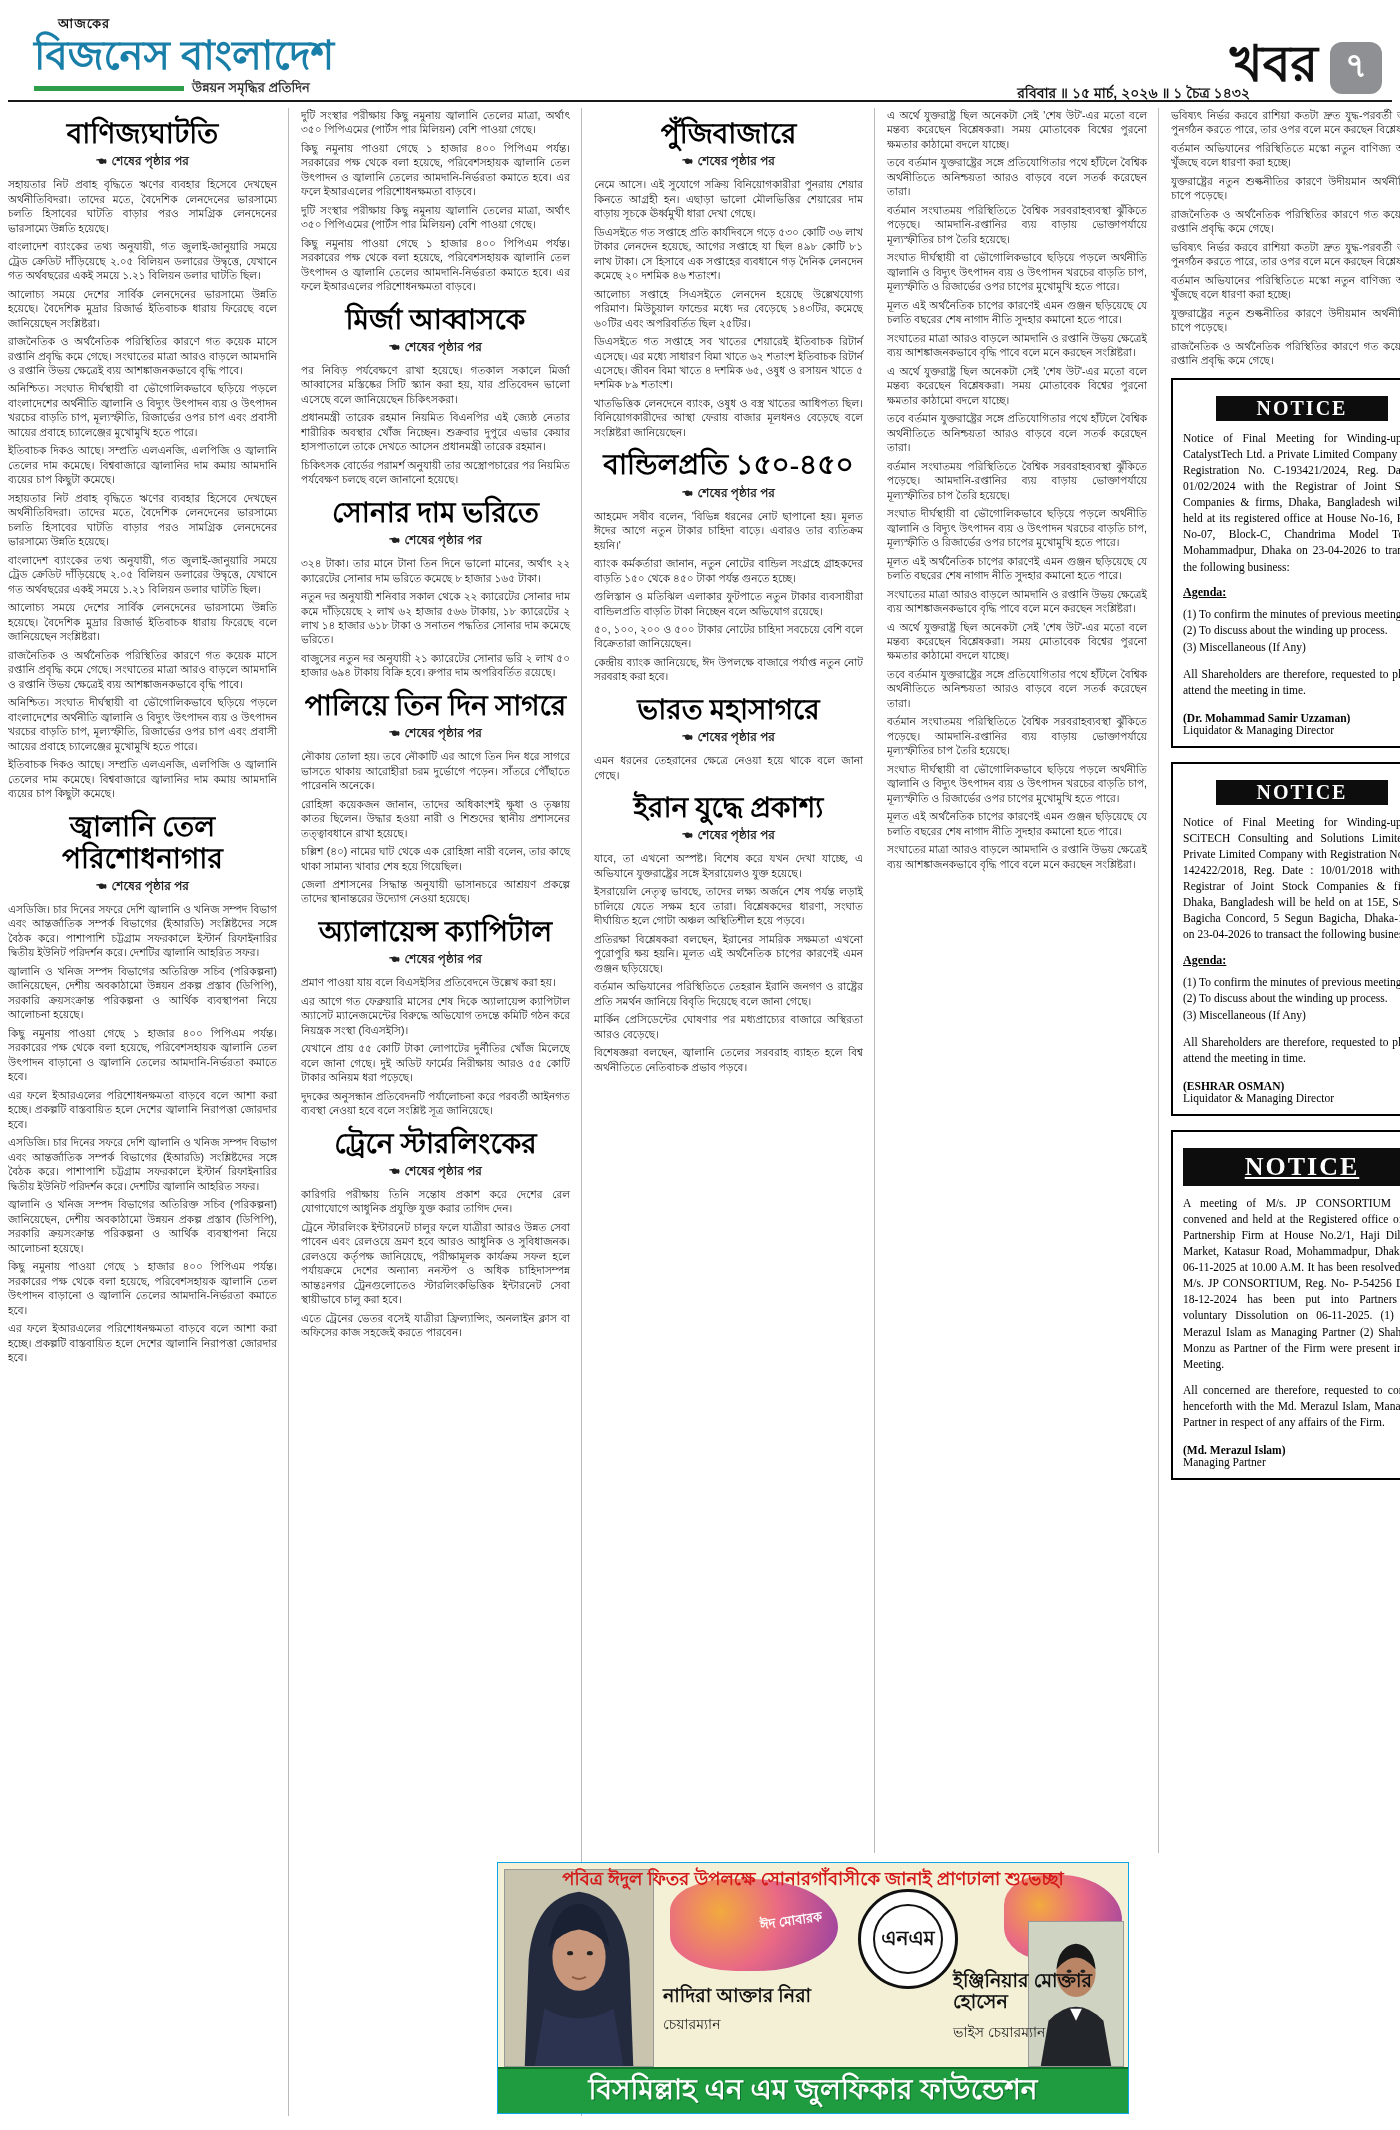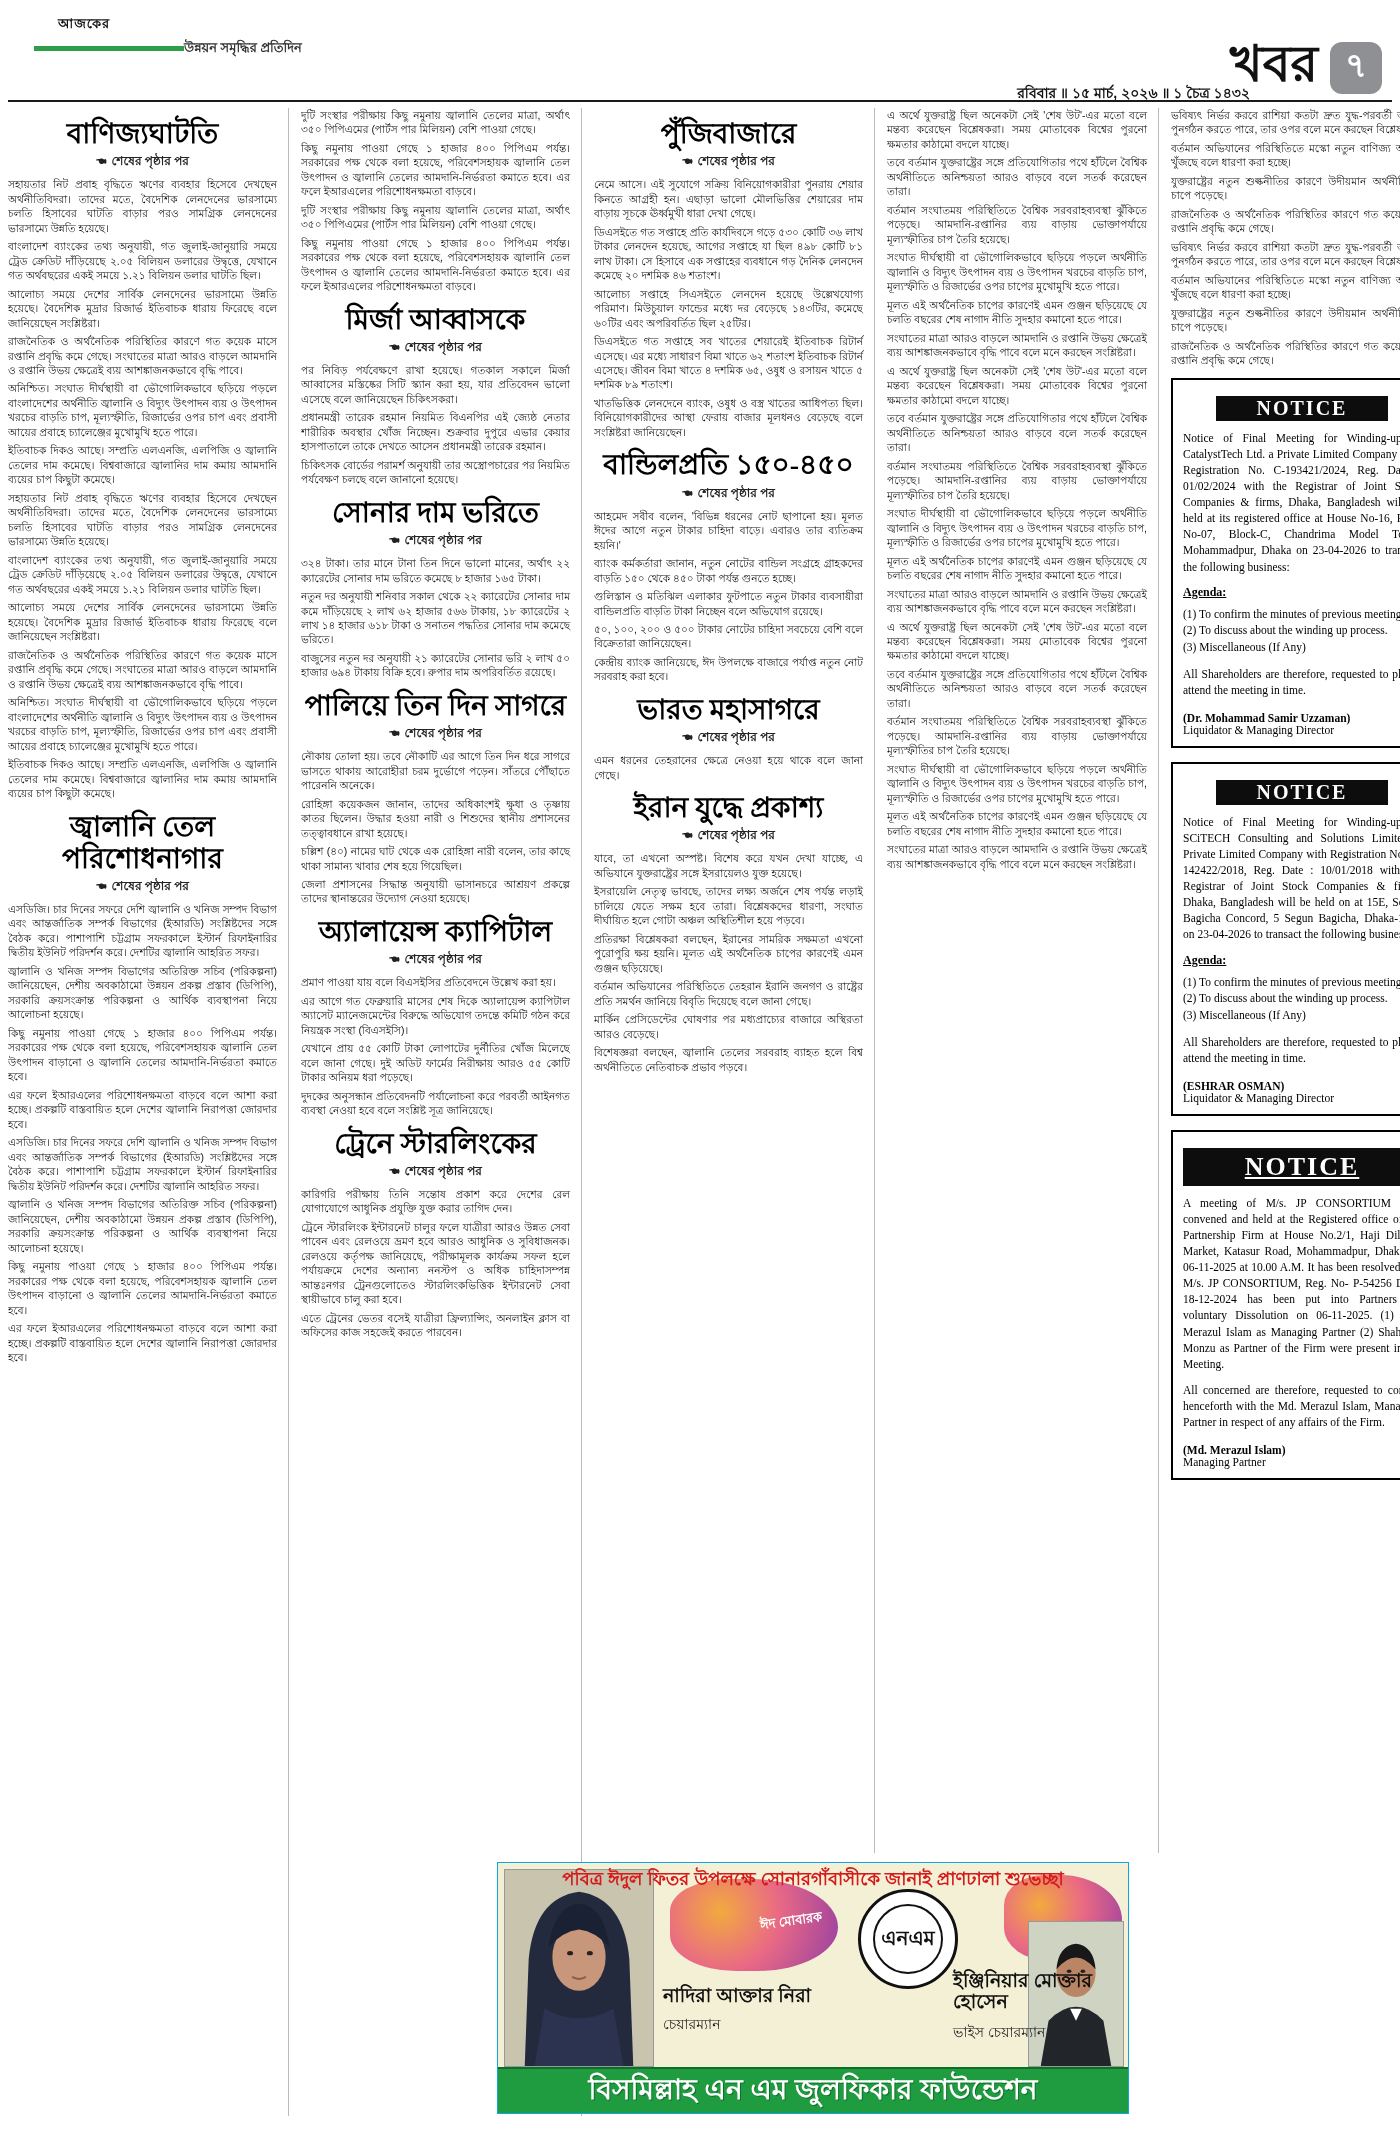--- a/index.html
+++ b/index.html
@@ -9,21 +9,21 @@
     background:#ffffff; overflow:hidden;
     font-family:"Liberation Sans", sans-serif; color:#111;
   }
 
   
   .masthead { position:absolute; top:0; left:0; right:0; height:104px; }
   .masthead-rule { position:absolute; top:100px; left:8px; right:8px; height:2px; background:#1a1a1a; }
   .brand { position:absolute; left:34px; top:14px; }
   .brand-pretitle { font-size:13px; font-weight:bold; color:#111; margin-left:24px; letter-spacing:1px; }
   .brand-title { font-size:40px; font-weight:bold; color:#1a7fa8; line-height:1.0; letter-spacing:0; }
-  .brand-underline-row { display:flex; align-items:center; margin-top:3px; }
+  .brand-underline-row { display:flex; align-items:center; gap:8px; margin-top:3px; }
   .brand-green-line { width:150px; height:5px; background:#2f9e49; }
   .brand-tagline { font-size:13px; color:#333; font-weight:bold; }
   .section-block { position:absolute; right:18px; top:26px; display:flex; align-items:center; gap:12px; }
   .section-name { font-size:50px; font-weight:bold; color:#111; }
   .page-number-box {
     width:52px; height:52px; background:#8f9093; border-radius:12px;
     color:#fff; font-size:34px; font-weight:bold; display:flex; align-items:center; justify-content:center;
   }
   .dateline { position:absolute; right:150px; top:82px; font-size:14px; font-weight:bold; color:#111; }
 
@@ -122,20 +122,21 @@
   }
 </style>
 </head>
 <body>
 
 <div class="page">
 
   <div class="masthead">
     <div class="brand">
       <div class="brand-pretitle">আজকের</div>
+      <div class="brand-title">বিজনেস বাংলাদেশ</div>
       <div class="brand-underline-row">
         <div class="brand-green-line"></div>
         <div class="brand-tagline">উন্নয়ন সমৃদ্ধির প্রতিদিন</div>
       </div>
     </div>
     <div class="section-block">
       <div class="section-name">খবর</div>
       <div class="page-number-box">৭</div>
     </div>
     <div class="dateline">রবিবার ॥ ১৫ মার্চ, ২০২৬ ॥ ১ চৈত্র ১৪৩২</div>

